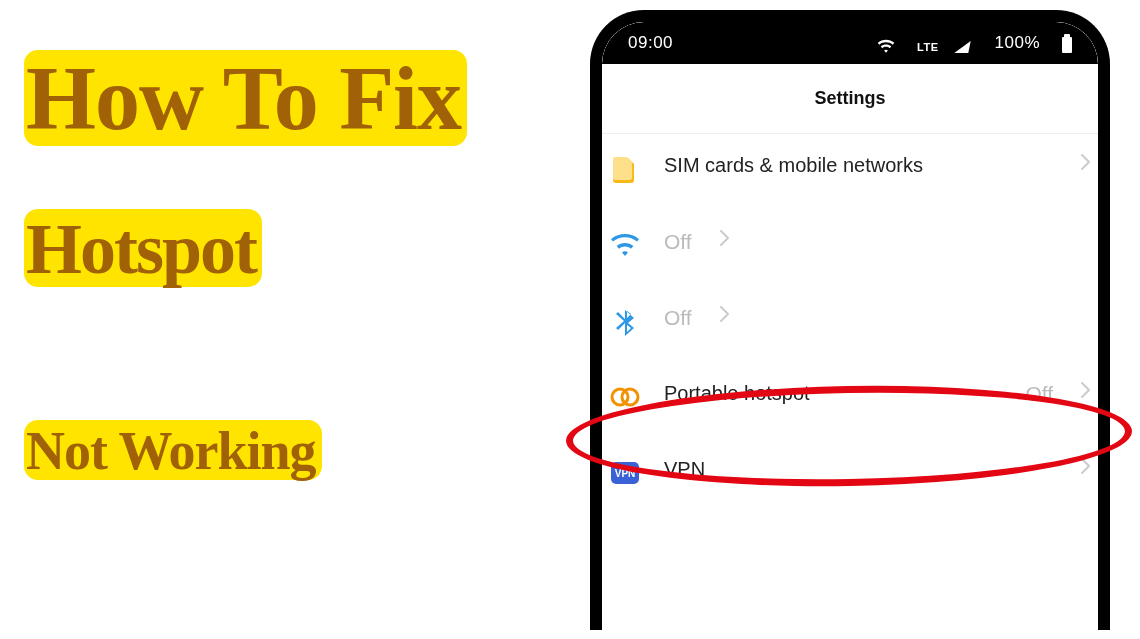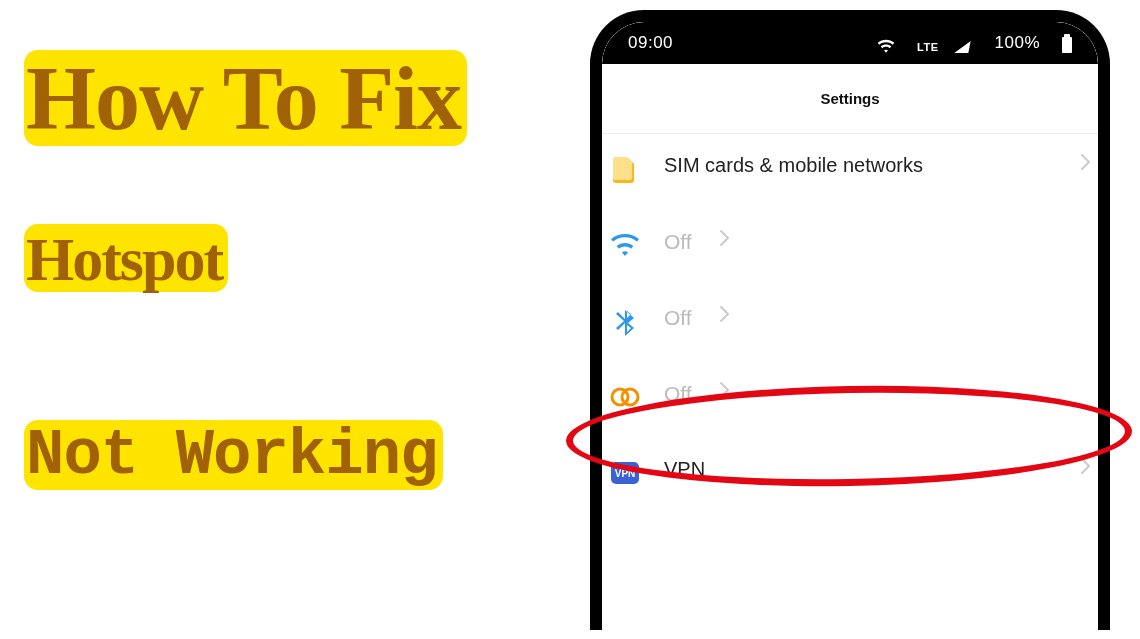--- a/index.html
+++ b/index.html
@@ -18,22 +18,22 @@
     display: inline-block;
     font-family: Georgia, "Times New Roman", serif;
     font-weight: 900;
     color: #a16207;
     background: #ffe400;
     line-height: 1;
     padding: 4px 6px 2px 2px;
     border-radius: 14px;
   }
   .headline.l1 { top: 50px;  font-size: 90px; letter-spacing: -1px; }
-  .headline.l2 { top: 224px; font-size: 62px; letter-spacing: -2px; }
-  .headline.l3 { top: 420px; font-size: 64px; letter-spacing: -1px; font-family: Liberation Mono, monospace; }
+  .headline.l2 { top: 209px; font-size: 72px; letter-spacing: -2px; }
+  .headline.l3 { top: 420px; font-size: 54px; letter-spacing: -1px; }
 
   
   .phone {
     position: absolute;
     top: 10px;
     right: 30px;
     width: 520px;
     height: 620px;
     border: 12px solid #000;
     border-bottom: none;
@@ -83,21 +83,21 @@
     width:6px; height:3px; background:#fff; border-radius:1px 1px 0 0;
   }
   .wifi-mini svg { display:block; }
 
   
   .settings-header {
     height: 70px;
     display: flex;
     align-items: center;
     justify-content: center;
-    font-size: 15px;
+    font-size: 18px;
     font-weight: 700;
     color: #111;
     border-bottom: 1px solid #eee;
     position: relative;
   }
   .settings-header::after {
     content:''; position:absolute; bottom:-1px; left:26px; right:26px;
     height:1px; background:#eee;
   }
 
@@ -200,20 +200,21 @@
         </span>
       </div>
 
       <div class="row">
         <span class="icon">
           <svg width="30" height="20" viewBox="0 0 30 20">
               <circle cx="10" cy="10" r="8" stroke="#f29200" stroke-width="3" fill="none"></circle>
               <circle cx="20" cy="10" r="8" stroke="#f29200" stroke-width="3" fill="none"></circle>
             </svg>
         </span>
+        <span class="label">Portable hotspot</span>
         <span class="value">Off</span>
         <span class="chev">
           <svg width="9" height="16" viewBox="0 0 9 16">
               <path d="M1 1l7 7-7 7" stroke="#ccc" stroke-width="2" fill="none" stroke-linecap="round"></path>
             </svg>
         </span>
       </div>
 
       <div class="row">
         <span class="icon">

